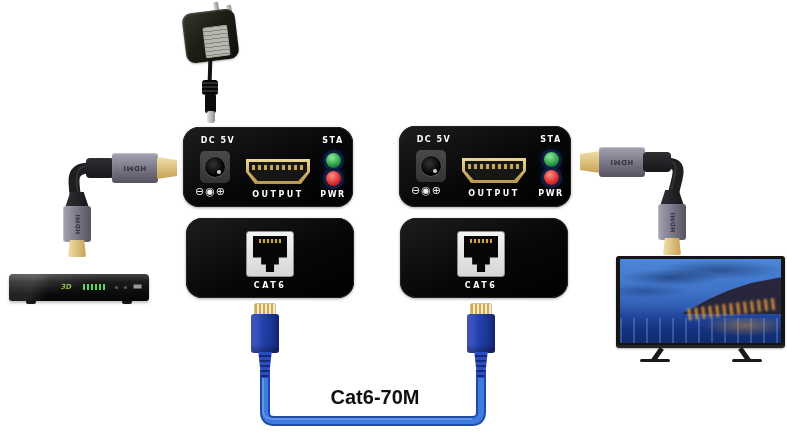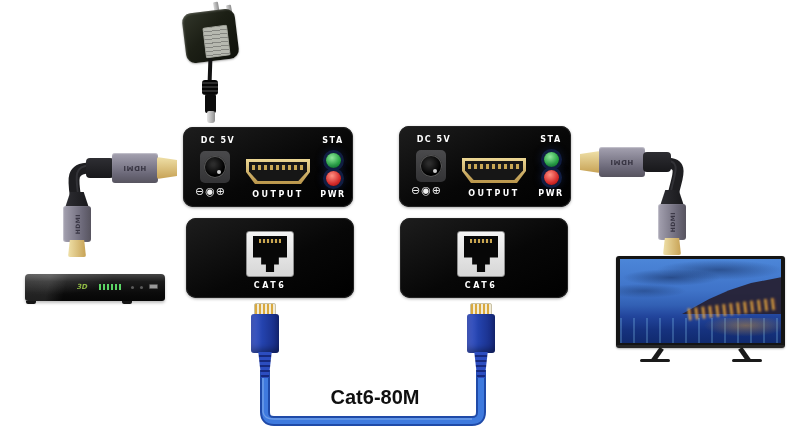--- a/index.html
+++ b/index.html
@@ -6,21 +6,21 @@
     --led-green:#27a344; --led-red:#d42a2a; --cat6-cable:#2e6fd3;
     --cat6-connector:#2443ae; --hdmi-gold:#d8bd77; --panel-black:#0a0a0a;
   }
   html,body{margin:0;padding:0;background:#fff;}
   #canvas{position:relative;width:787px;height:445px;background:#ffffff;overflow:hidden;
           font-family:"DejaVu Sans",sans-serif;}
   #canvas *{position:absolute;box-sizing:border-box;}
 
   
   .panel{background:linear-gradient(155deg,#1d1d1d 0%,#070707 55%,#000 100%);
-         border-radius:10px;box-shadow:inset 0 0 0 1px #232323,0 1px 3px rgba(0,0,0,.35);}
+         border-radius:16px;box-shadow:inset 0 0 0 1px #232323,0 1px 3px rgba(0,0,0,.35);}
   .plabel{color:#fff;font-weight:bold;font-size:8px;line-height:1;letter-spacing:1.5px;text-align:center;}
   .polarity{color:#eee;font-size:11px;line-height:1;letter-spacing:1px;}
   .dc-jack{width:30px;height:32px;background:linear-gradient(180deg,#4a4a4c,#333335);border-radius:5px;}
   .dc-jack .hole{left:4px;top:5px;width:22px;height:22px;border-radius:50%;
         background:radial-gradient(circle at 42% 38%,#2c2c2c 0 8%,#000 60%);box-shadow:inset 0 0 0 1px #555;}
   .dc-jack .pin{left:13px;top:14px;width:4px;height:4px;border-radius:50%;background:#cfcfcf;}
   .hdmi-port{background:linear-gradient(180deg,#ecd794,#b9954a);
         clip-path:polygon(0 0,100% 0,100% 52%,86% 100%,14% 100%,0 52%);}
   .hdmi-port .cavity{left:3px;right:3px;top:3px;bottom:3px;background:#161616;
         clip-path:polygon(0 0,100% 0,100% 50%,85% 100%,15% 100%,0 50%);}
@@ -158,21 +158,21 @@
       <span class="rot180">HDMI</span>
     </div>
     <div class="hbody" style="left:643px;top:152px;width:28px;height:20px;"></div>
     <div class="vbody" style="left:660px;top:190px;width:24px;height:16px;"></div>
     <div class="vsleeve" style="left:658px;top:204px;width:28px;height:36px;">
       <span>HDMI</span>
     </div>
     <div class="vtip" style="left:663px;top:238px;width:18px;height:17px;"></div>
   </div>
 
-  <div class="player" style="left:25px;top:274px;">
+  <div class="player" style="left:9px;top:274px;">
     <div class="gloss"></div>
     <div class="badge3d">3D</div>
     <div class="display"></div>
     <div class="btn" style="left:106px;"></div>
     <div class="btn" style="left:115px;"></div>
     <div class="usb"></div>
   </div>
   <div class="pfoot" style="left:26px;top:301px;"></div>
   <div class="pfoot" style="left:122px;top:301px;"></div>
 
@@ -250,15 +250,15 @@
   <div style="left:0;top:0;width:0;height:0;">
     <div class="cpins" style="left:254px;top:303px;"></div>
     <div class="cbody" style="left:251px;top:314px;"></div>
     <div class="cboot" style="left:257px;top:352px;"></div>
   </div>
   <div style="left:0;top:0;width:0;height:0;">
     <div class="cpins" style="left:470px;top:303px;"></div>
     <div class="cbody" style="left:467px;top:314px;"></div>
     <div class="cboot" style="left:473px;top:352px;"></div>
   </div>
-  <div class="cat6-label" style="left:298px;top:386px;width:154px;">Cat6-80M</div>
+  <div class="cat6-label" style="left:298px;top:386px;width:154px;">Cat6-70M</div>
 
 </div>
 
 </body></html>

